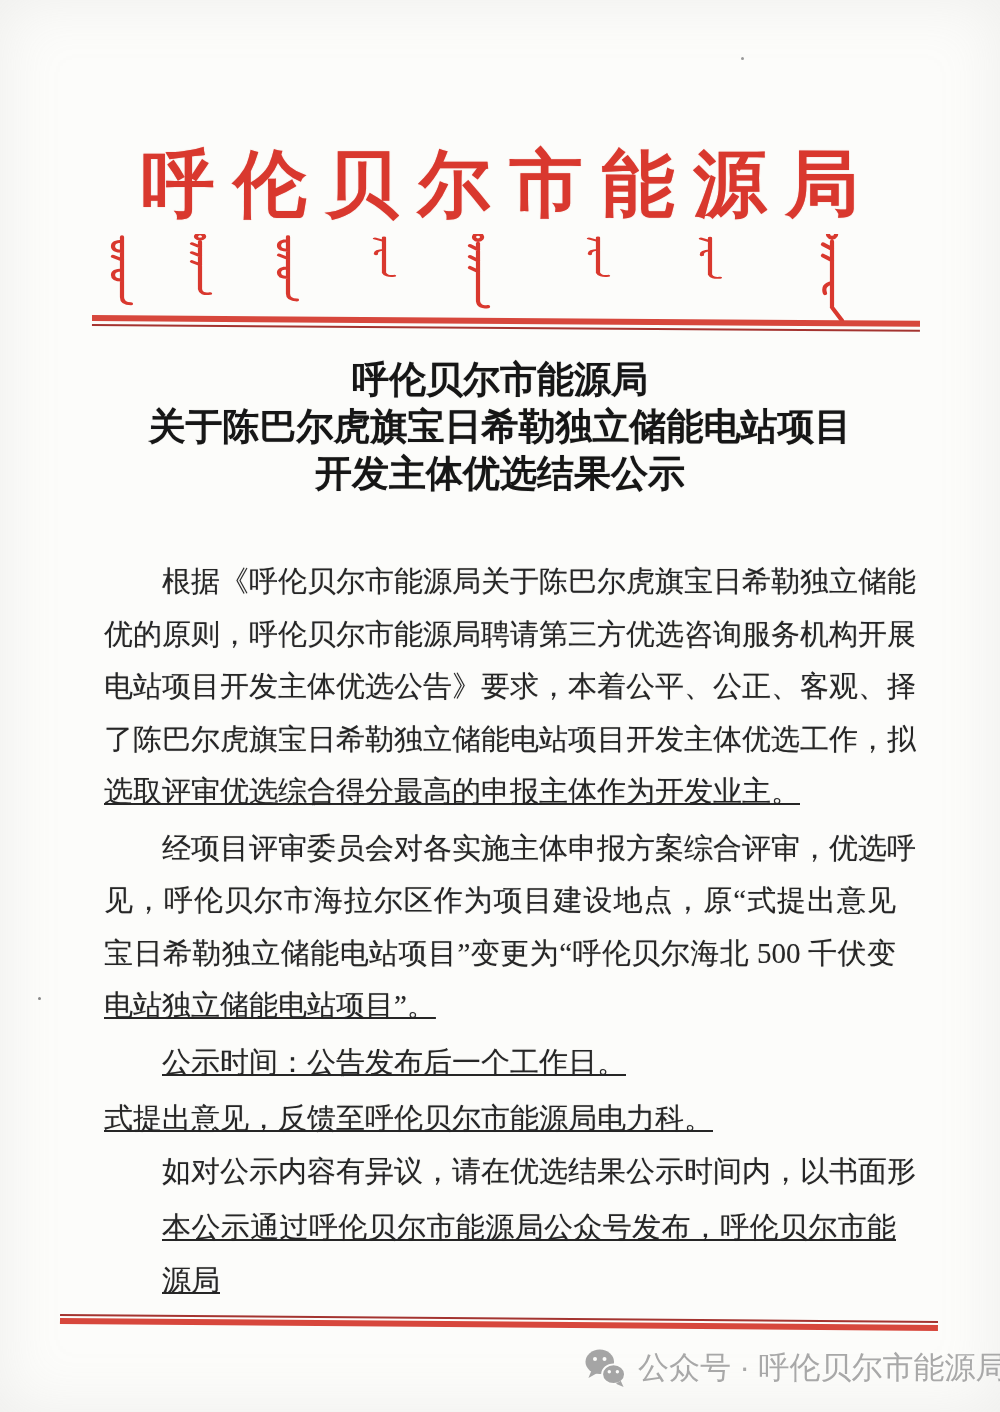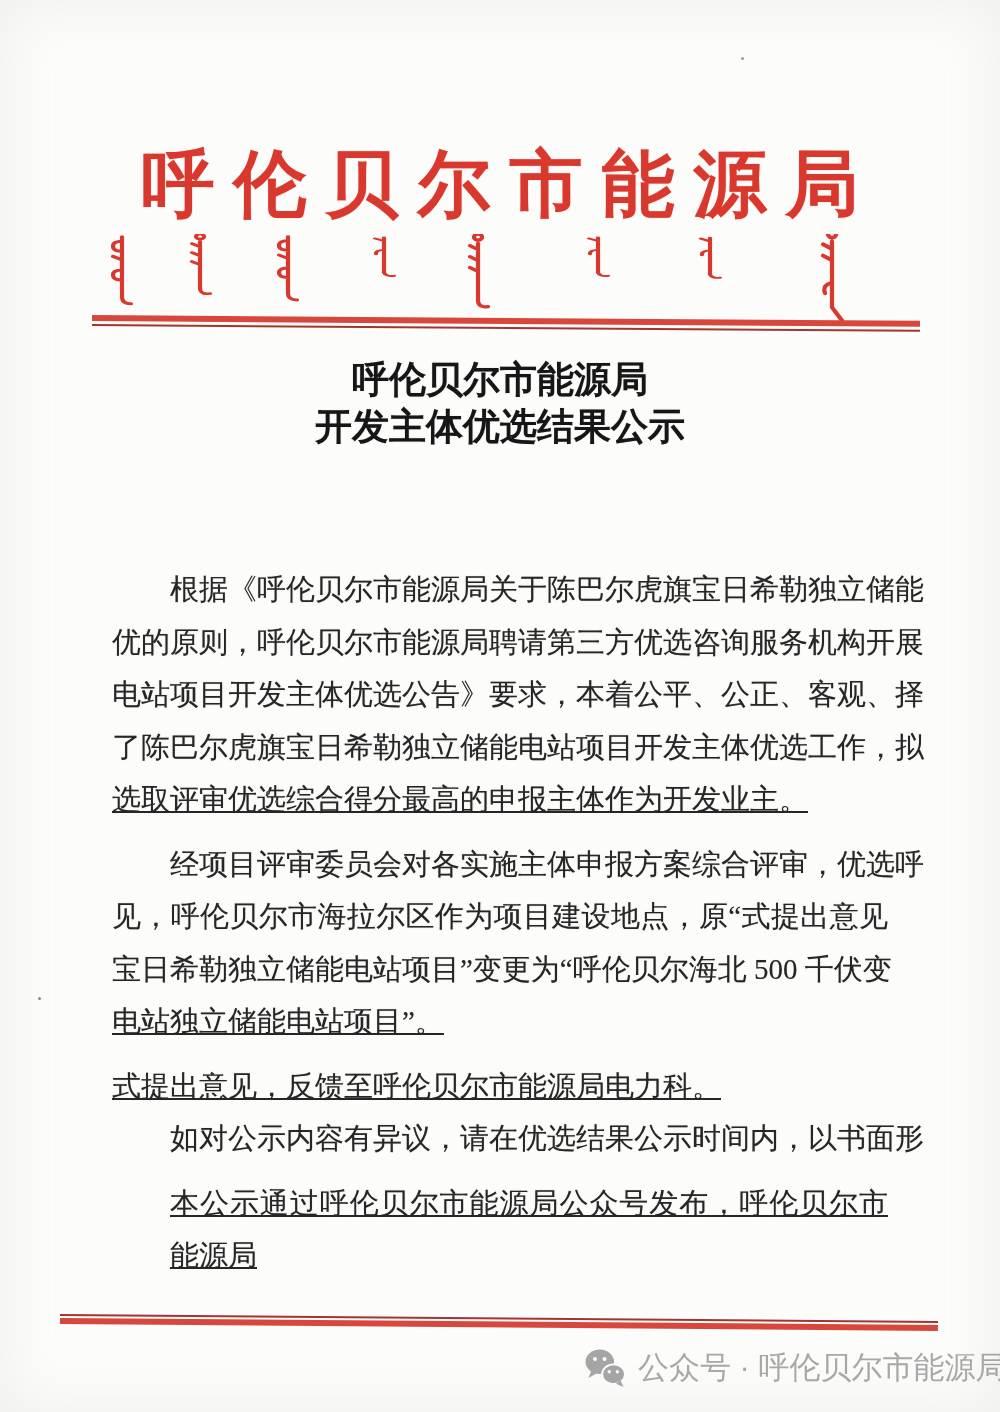--- a/index.html
+++ b/index.html
@@ -45,21 +45,21 @@
     font-weight:bold;
     text-shadow:0 0 1px rgba(0,0,0,0.35);
   }
   
   .body-text{
     position:absolute;top:551px;left:100px;width:800px;
     color:#262626;
     font-size:29px;line-height:52.5px;
     text-shadow:0 0 1px rgba(20,20,20,0.3);
   }
-  .para{margin:12px;}
+  .para{margin:4px;}
   .line{text-align:justify;text-align-last:justify;white-space:nowrap;}
   .line.last{text-align-last:left;white-space:normal;text-decoration:underline;}
   .line.first{padding-left:58px;}
   
   .watermark{
     position:absolute;top:1347px;left:584px;
     display:flex;align-items:center;gap:12px;
     color:#a8a8a8;
     font-family:"Liberation Sans","DejaVu Sans",sans-serif;
     font-size:31px;
@@ -124,36 +124,40 @@
     </div>
 
   <div class="rule-top">
     <div class="thick"></div>
     <div class="gap"></div>
     <div class="thin"></div>
   </div>
 
   <div class="doc-title">
     <div>呼伦贝尔市能源局</div>
+    <div>关于陈巴尔虎旗宝日希勒独立储能电站项目</div>
     <div>开发主体优选结果公示</div>
   </div>
 
   <div class="body-text">
       <div class="para">
         <div class="line first">根据《呼伦贝尔市能源局关于陈巴尔虎旗宝日希勒独立储能</div>
         <div class="line">优的原则，呼伦贝尔市能源局聘请第三方优选咨询服务机构开展</div>
         <div class="line">电站项目开发主体优选公告》要求，本着公平、公正、客观、择</div>
         <div class="line">了陈巴尔虎旗宝日希勒独立储能电站项目开发主体优选工作，拟</div>
         <div class="line last">选取评审优选综合得分最高的申报主体作为开发业主。</div>
       </div>
       <div class="para">
         <div class="line first">经项目评审委员会对各实施主体申报方案综合评审，优选呼</div>
         <div class="line">见，呼伦贝尔市海拉尔区作为项目建设地点，原“式提出意见</div>
         <div class="line">宝日希勒独立储能电站项目”变更为“呼伦贝尔海北 500 千伏变</div>
         <div class="line last">电站独立储能电站项目”。</div>
+      </div>
+      <div class="para">
+        <div class="line first last">公示时间：公告发布后一个工作日。</div>
       </div>
       <div class="para">
         <div class="line last">式提出意见，反馈至呼伦贝尔市能源局电力科。</div>
         <div class="line first">如对公示内容有异议，请在优选结果公示时间内，以书面形</div>
       </div>
       <div class="para">
         <div class="line first last">本公示通过呼伦贝尔市能源局公众号发布，呼伦贝尔市能源局</div>
       </div>
     </div>
 

